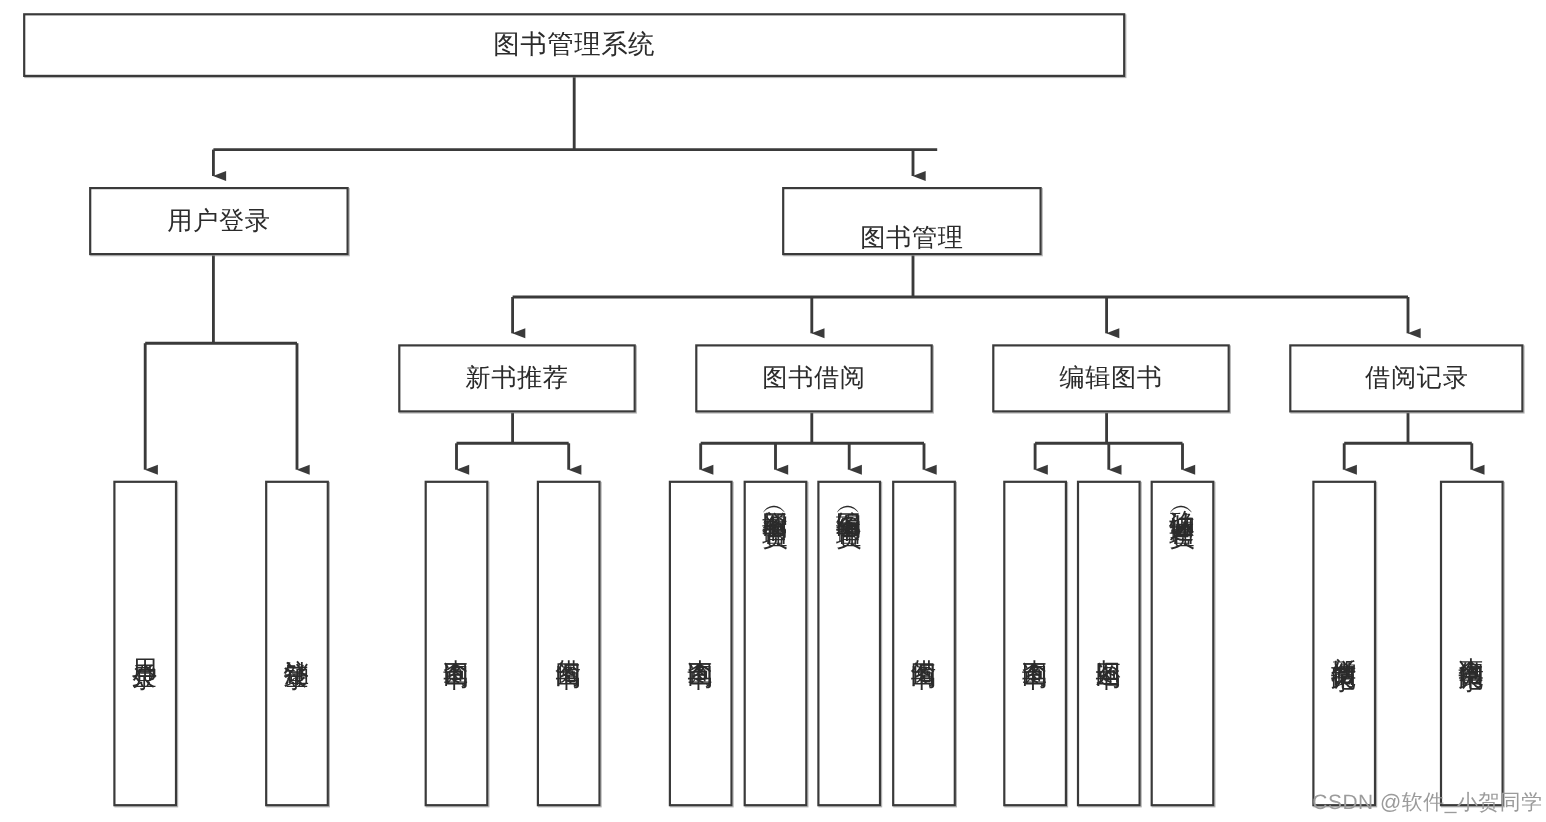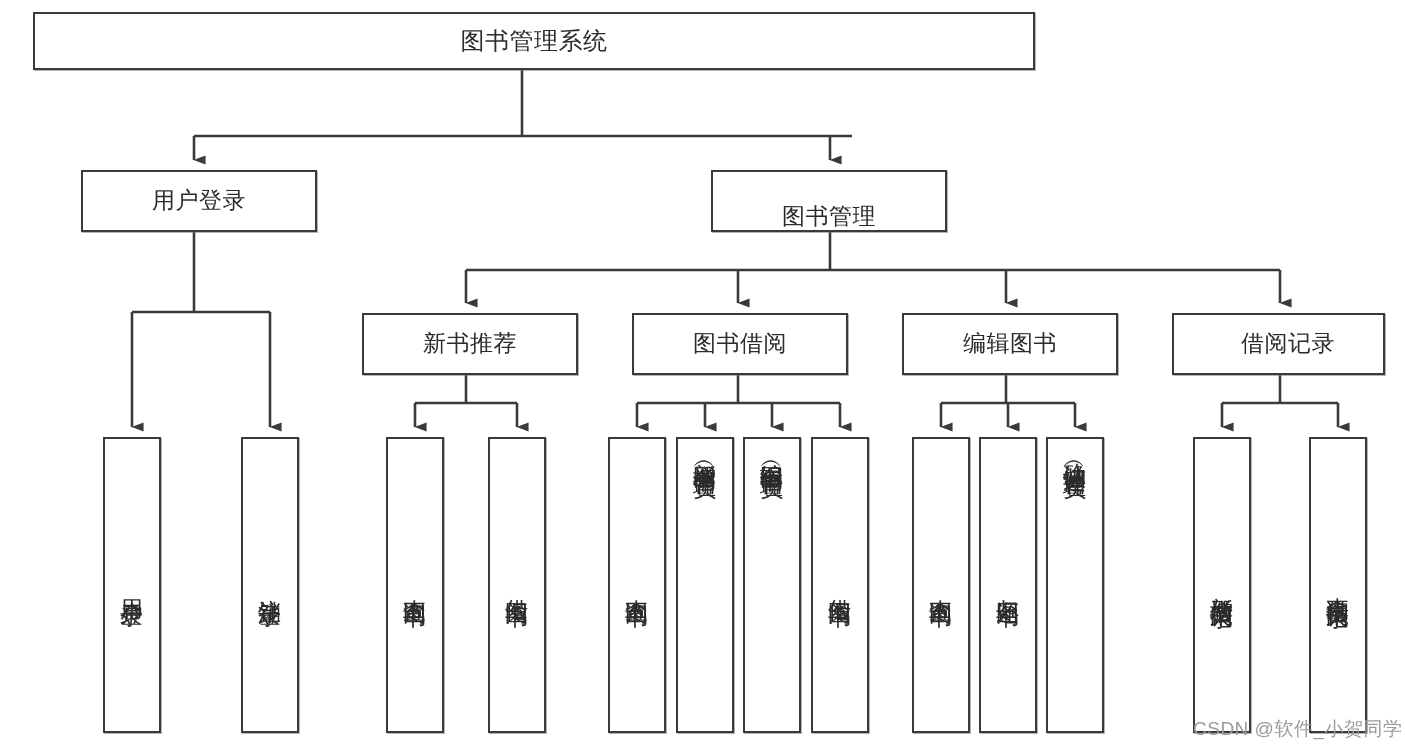--- a/index.html
+++ b/index.html
@@ -121,21 +121,21 @@
       <path d="M 1008 403 L 1008 427" marker-end="url(#arrow)"></path>
       <path d="M 1075 403 L 1075 427" marker-end="url(#arrow)"></path>
 
       <path d="M 1280 375 L 1280 403"></path>
       <path d="M 1222 403 L 1338 403"></path>
       <path d="M 1222 403 L 1222 427" marker-end="url(#arrow)"></path>
       <path d="M 1338 403 L 1338 427" marker-end="url(#arrow)"></path>
     </g>
   </svg>
 
-  <div class="node root horizontal" style="left:21px; top:12px; width:1002px; height:58px;margin-left:12px;">
+  <div class="node root horizontal" style="left:21px; top:12px; width:1002px; height:58px;">
     <span class="label">图书管理系统</span>
   </div>
 
   <div class="node horizontal" style="left:81px; top:170px; width:236px; height:62px;">
     <span class="label">用户登录</span>
   </div>
   <div class="node horizontal" style="left:711px; top:170px; width:236px; height:62px;align-items:flex-end;">
     <span class="label">图书管理</span>
   </div>
 

